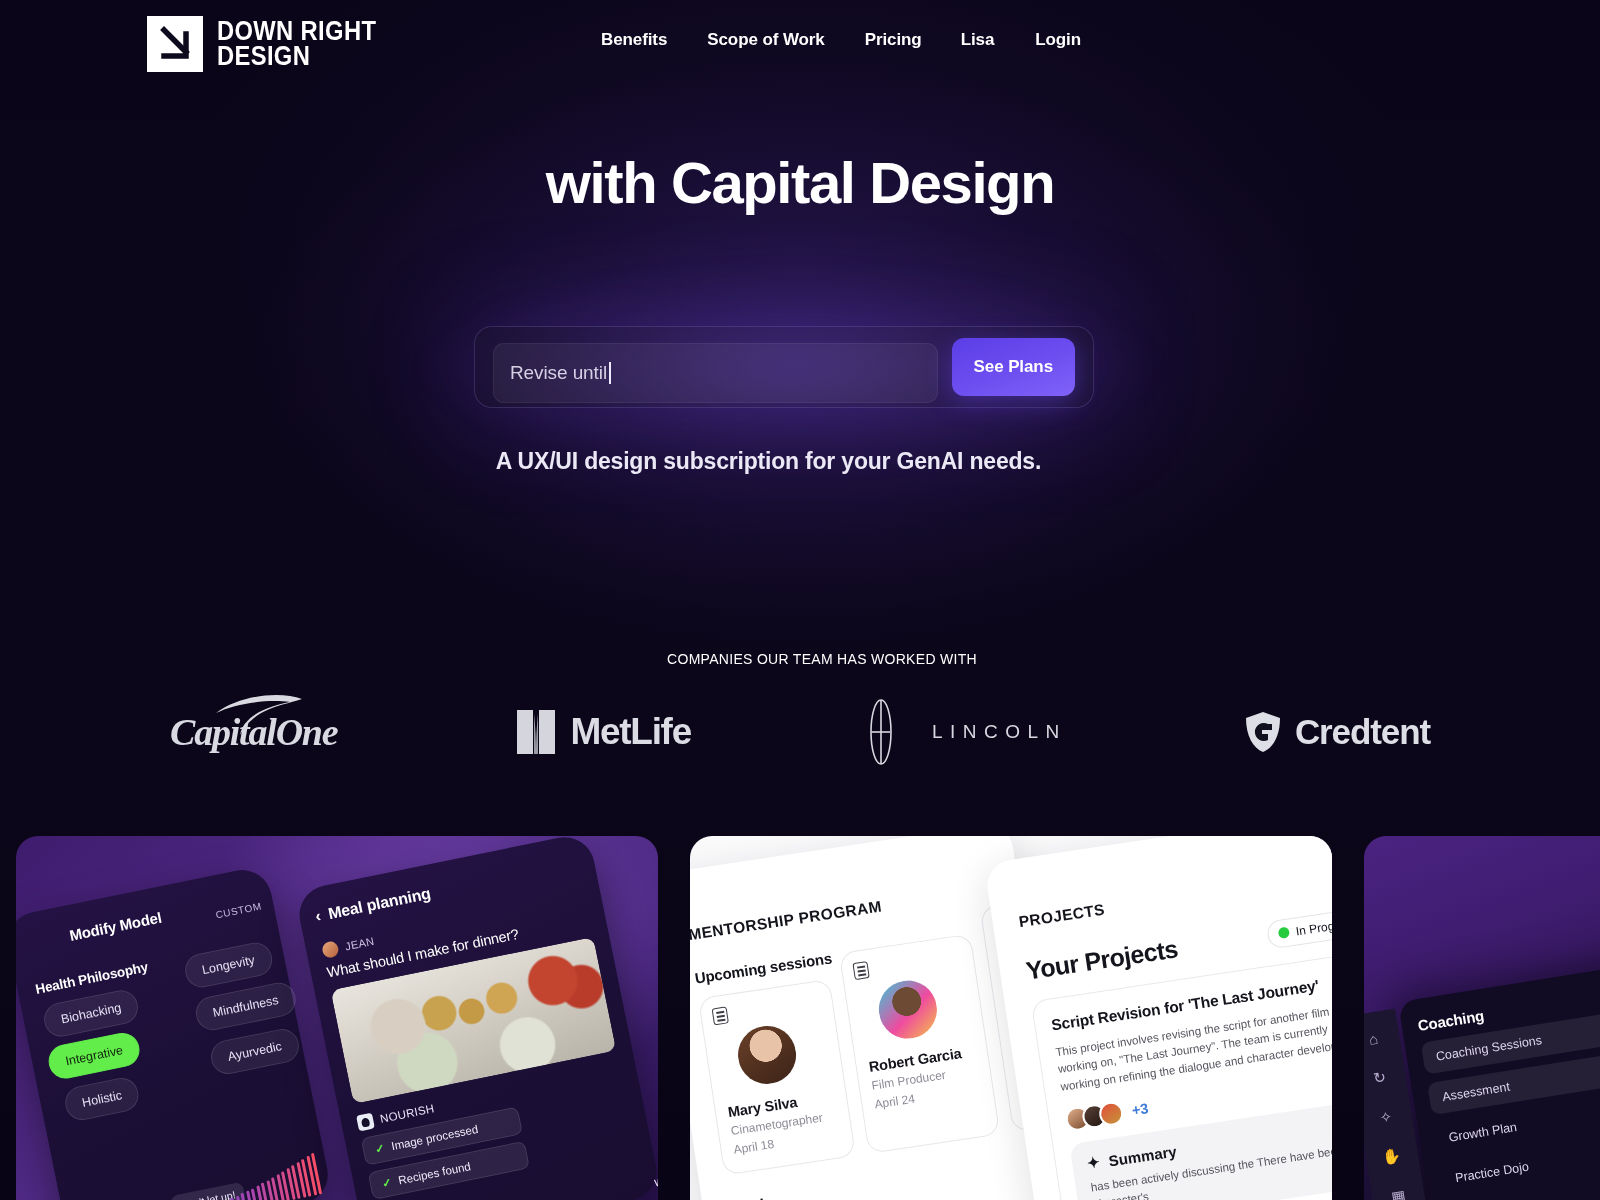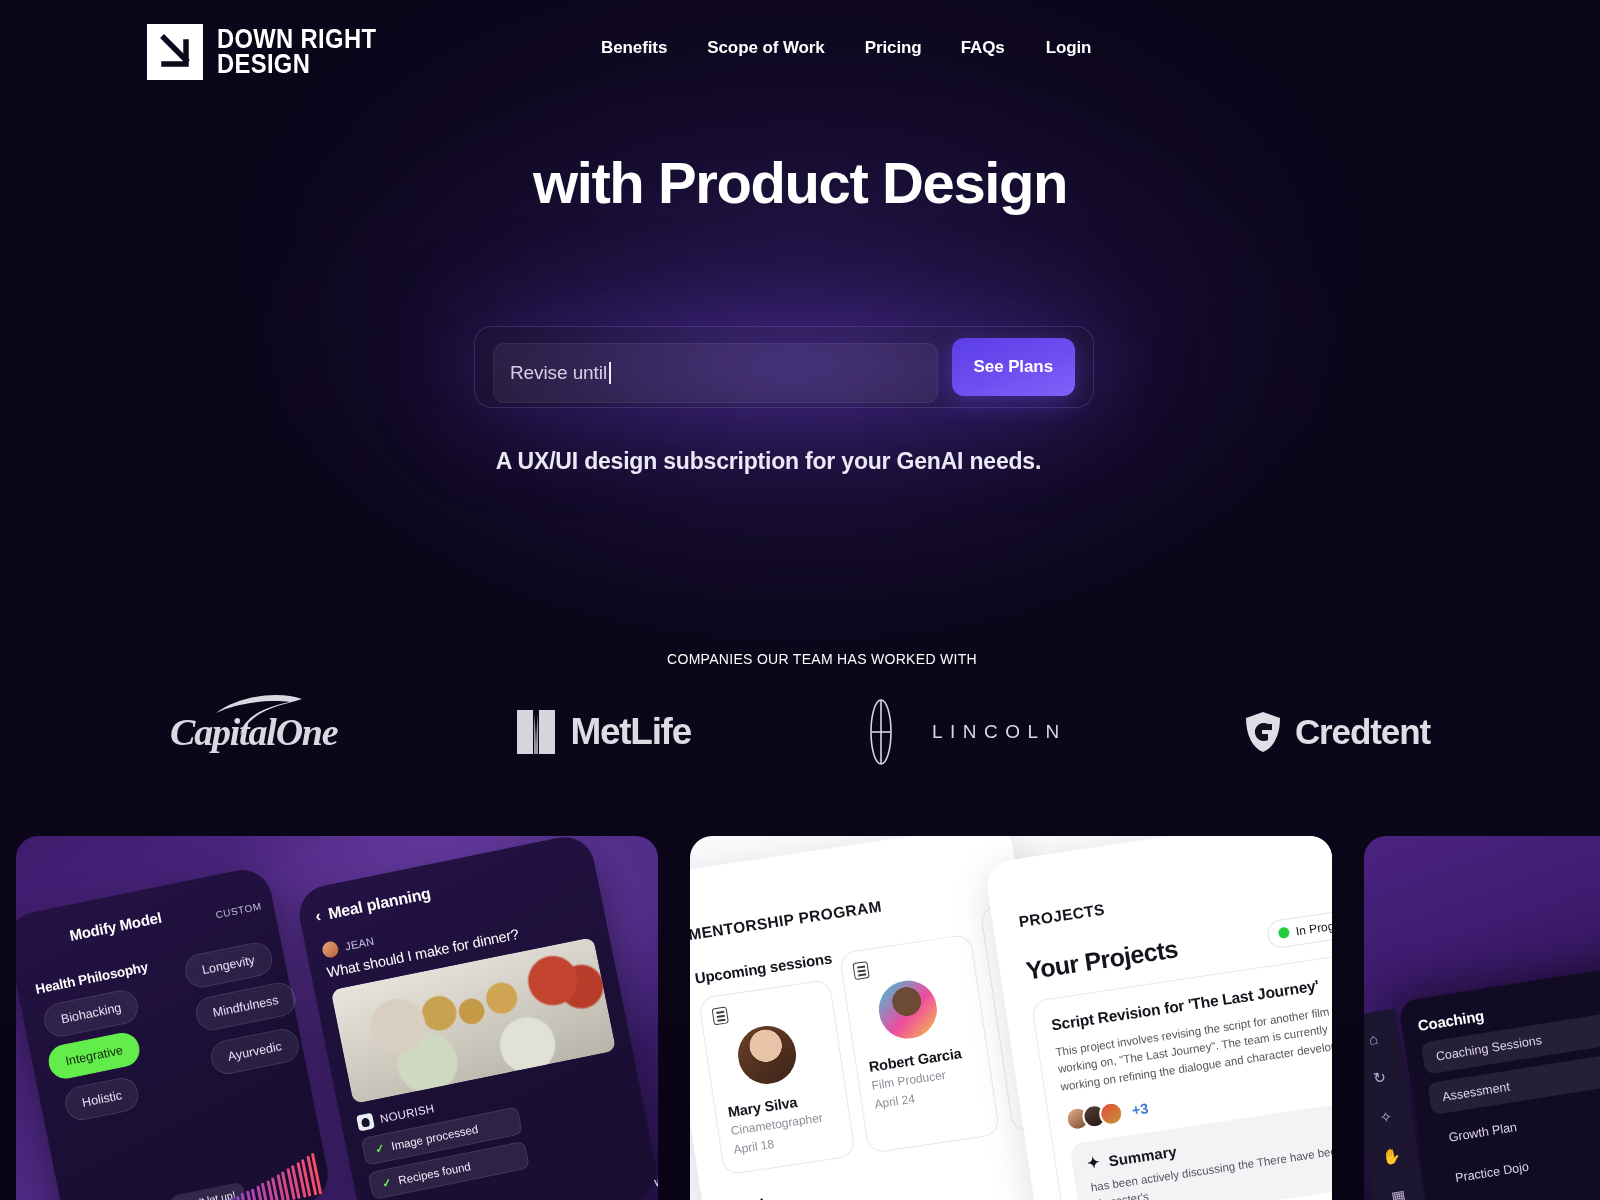--- a/index.html
+++ b/index.html
@@ -20,21 +20,21 @@
     background:
       radial-gradient(ellipse 760px 420px at 50% 360px, rgba(92,58,180,0.30) 0%, rgba(60,36,130,0.12) 45%, rgba(10,6,24,0) 72%),
       radial-gradient(ellipse 900px 520px at 50% 250px, rgba(48,28,96,0.30) 0%, rgba(10,6,24,0) 70%),
       linear-gradient(180deg, #0a0518 0%, #0b0619 55%, #090415 100%);
     overflow: hidden;
   }
 
   
   .header {
     position: absolute;
-    top: 12px; left: 0;
+    top: 4px; left: 0;
     width: 1600px;
     height: 80px;
     display: flex;
     align-items: center;
     z-index: 40;
   }
 
   .brand {
     position: absolute;
     left: 147px;
@@ -736,29 +736,29 @@
       <div class="brand-text">
         <span class="brand-line">DOWN RIGHT</span>
         <span class="brand-line">DESIGN</span>
       </div>
     </div>
 
     <nav class="nav">
       <a class="nav-item">Benefits</a>
       <a class="nav-item">Scope of Work</a>
       <a class="nav-item">Pricing</a>
-      <a class="nav-item">FAQs</a>
+      <a class="nav-item">Lisa</a>
       <a class="nav-item">Login</a>
     </nav>
   </div>
 
   <div class="hero">
 
     <h1 class="hero-title">
-      <span class="l2">with Product Design</span>
+      <span class="l2">with Capital Design</span>
     </h1>
 
     <div class="cta-glow"></div>
 
     <div class="cta-wrap">
       <div class="cta-input">
         <span class="cta-input-text">Revise until</span>
           <span class="caret"></span>
       </div>
       <button class="cta-btn">See Plans</button>

